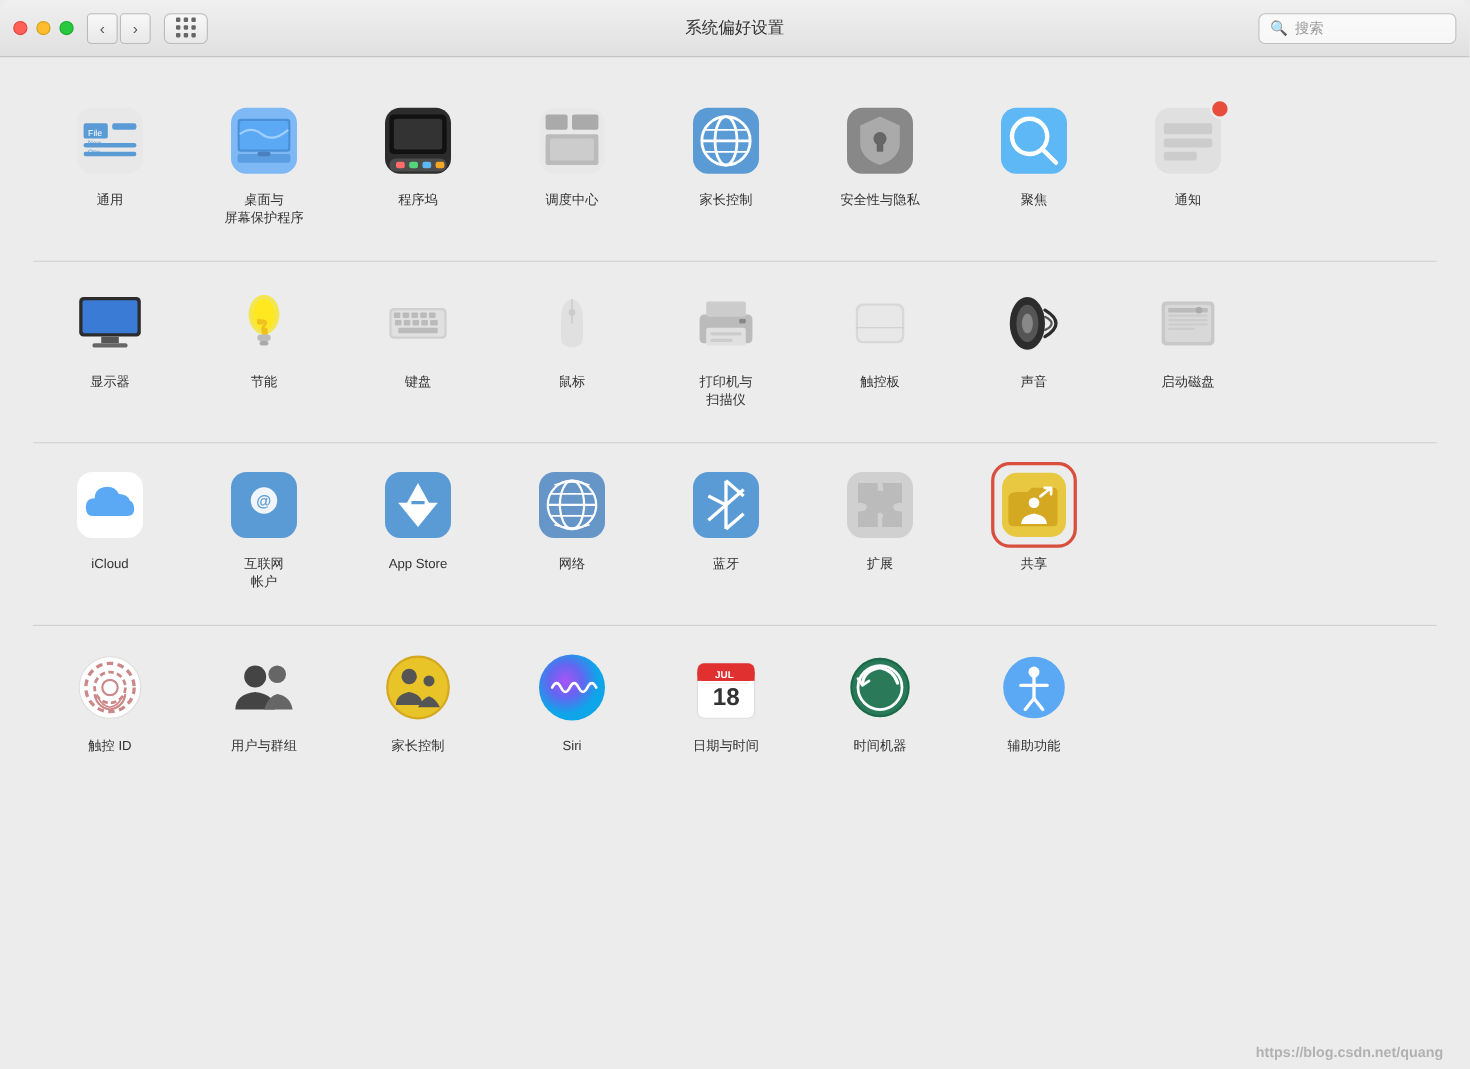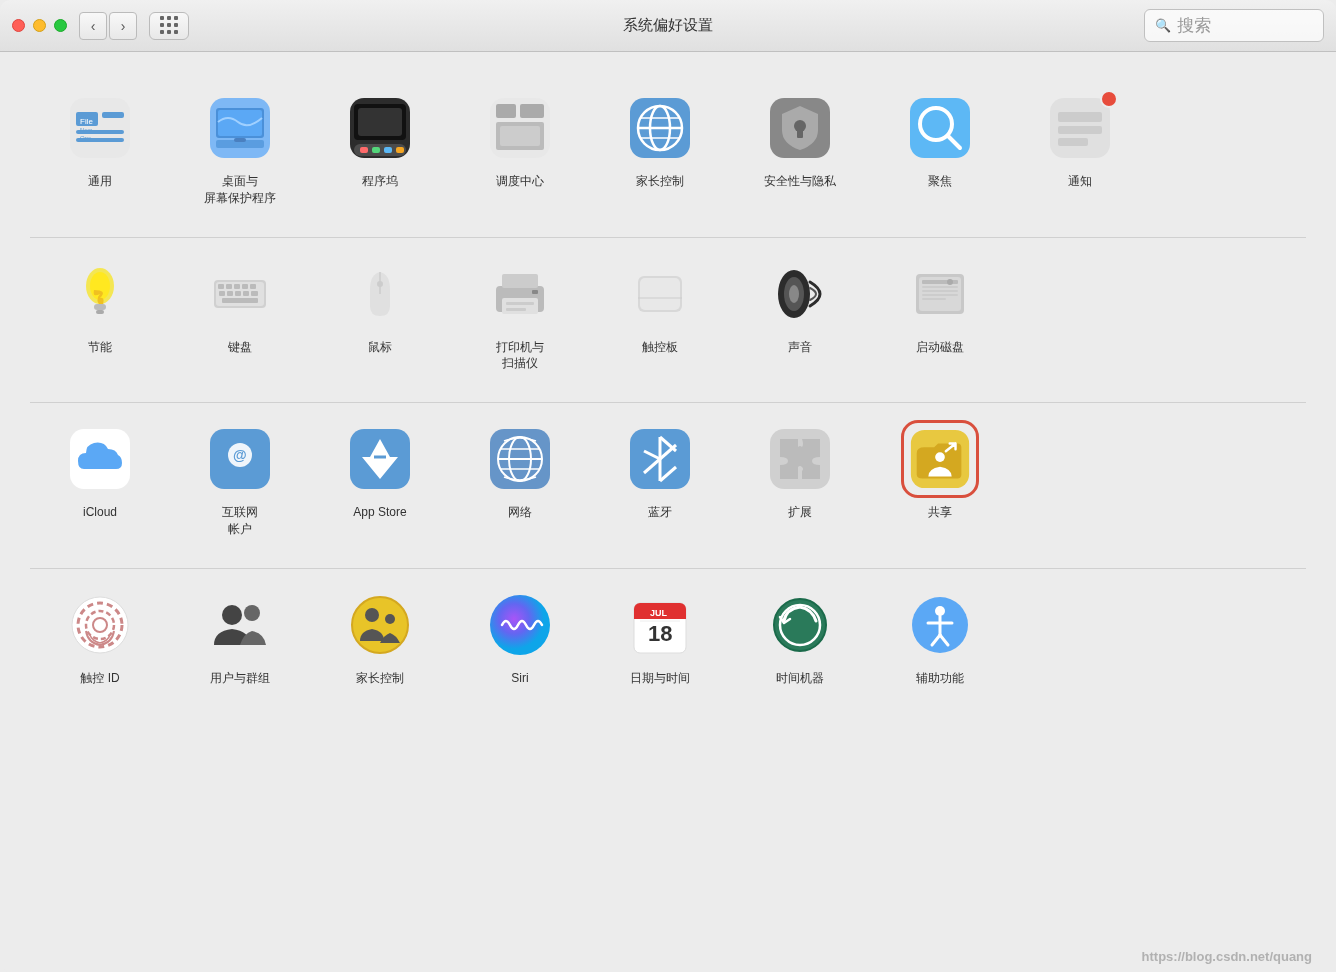--- a/index.html
+++ b/index.html
@@ -102,21 +102,21 @@
       border-radius: 6px;
       padding: 4px 10px;
       gap: 6px;
       width: 180px;
     }
     .search-icon-char {
       color: #888;
       font-size: 13px;
     }
     .search-placeholder {
-      font-size: 17px;
+      font-size: 13px;
       color: #999;
     }
     
     .content {
       flex: 1;
       overflow-y: auto;
       padding: 20px 30px;
     }
     
     .section {
@@ -338,20 +338,31 @@
             <rect x="12" y="44" width="30" height="8" rx="2" fill="#ccc"></rect>
           </svg>
           <div class="badge"></div>
         </div>
         <span class="icon-label">通知</span>
       </div>
     </div>
 
     <div class="section">
 
+      <div class="icon-item">
+        <div class="icon-wrapper">
+          <svg class="icon-svg" viewBox="0 0 68 68">
+            <rect x="6" y="10" width="56" height="36" rx="4" fill="#2c2c2c"></rect>
+            <rect x="9" y="13" width="50" height="30" rx="2" fill="#3a7bd5"></rect>
+            <rect x="26" y="46" width="16" height="6" rx="0" fill="#555"></rect>
+            <rect x="18" y="52" width="32" height="4" rx="2" fill="#666"></rect>
+          </svg>
+        </div>
+        <span class="icon-label">显示器</span>
+      </div>
 
       <div class="icon-item">
         <div class="icon-wrapper">
           <svg class="icon-svg" viewBox="0 0 68 68">
             <ellipse cx="34" cy="26" rx="14" ry="18" fill="#f5e642" opacity="0.9"></ellipse>
             <ellipse cx="34" cy="26" rx="10" ry="14" fill="#ffe820"></ellipse>
             <path d="M28 30 Q26 38 34 34 Q28 40 36 48 Q40 36 34 38 Q42 30 28 30Z" fill="#f0c020"></path>
             <rect x="28" y="44" width="12" height="6" rx="3" fill="#bbb"></rect>
             <rect x="30" y="50" width="8" height="4" rx="2" fill="#aaa"></rect>
           </svg>

